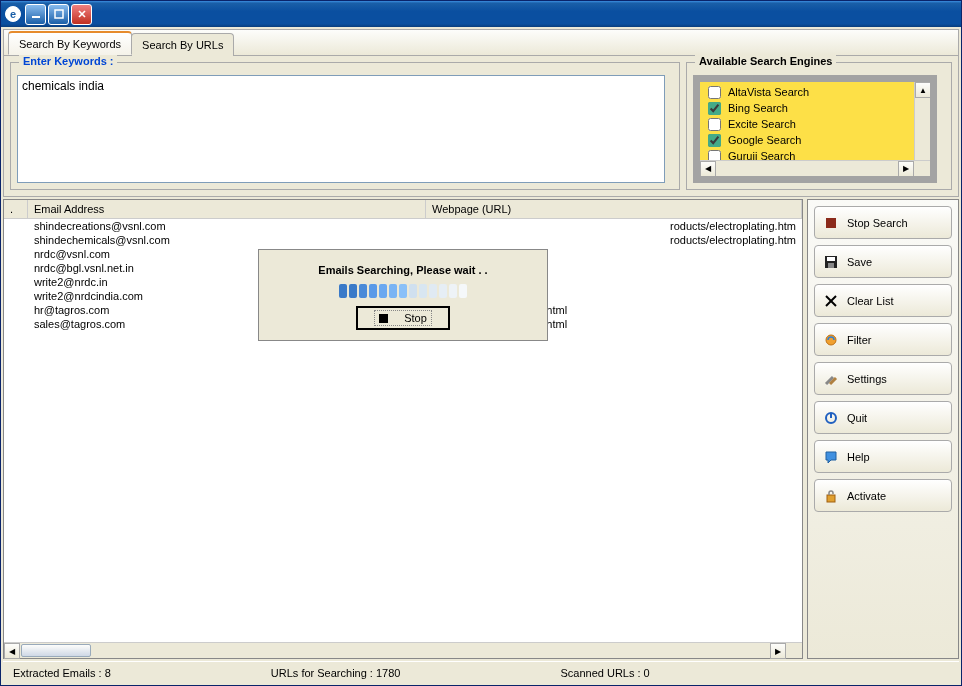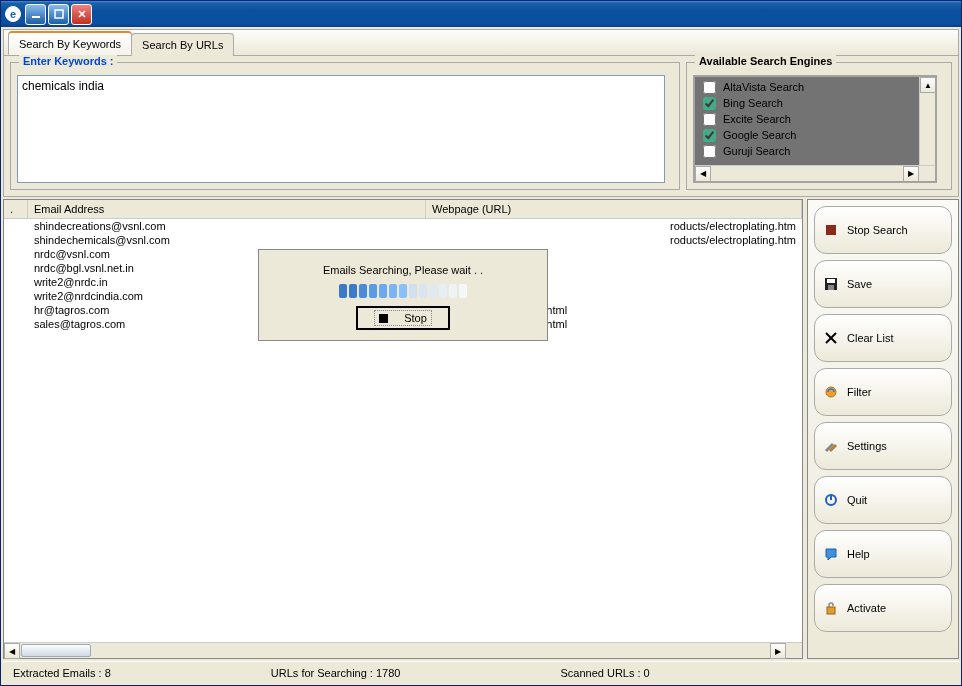--- a/index.html
+++ b/index.html
@@ -17,44 +17,44 @@
 .tab { padding: 0 10px; height: 23px; display: flex; align-items: center; border: 1px solid #aaa; border-bottom: none; background: #ece9d8; border-top-left-radius: 4px; border-top-right-radius: 4px; margin-right: -1px; position: relative; cursor: pointer; color: #000; }
 .tab.active { background: linear-gradient(to bottom, #fff, #f5f3ea); border-top: 2px solid #e68b2c; z-index: 2; margin-top: -2px; height: 24px; border-bottom: 1px solid #f5f3ea; margin-bottom: -1px; }
 .search-body { flex: 1; display: flex; padding: 6px; gap: 6px; }
 .keywords-group, .engines-group { border: 1px solid #aaa; position: relative; padding: 12px 14px 6px 6px; }
 .keywords-group { flex: 1; }
 .engines-group { width: 266px; display: flex; flex-direction: column; }
 .group-title { position: absolute; top: -8px; left: 8px; background: #ece9d8; padding: 0 4px; font-weight: bold; color: #0046d5; }
 .engines-group .group-title { color: #000; }
 .keywords-input-wrap { background: #fff; border: 1px solid #7f9db9; height: 108px; padding: 2px; }
 .keywords-input { border: none; outline: none; width: 100%; font-size: 12px; }
-.engines-list { flex: 1; background: #737373; border: 2px solid #a3a3a3; overflow: hidden; position: relative; }
+.engines-list { flex: 1; background: #fde047; border: 7px solid #a3a3a3; overflow: hidden; position: relative; }
 .engines-inner { padding: 2px 4px; }
 .engine-item { display: flex; align-items: center; gap: 4px; height: 16px; color: #000; }
 .engine-item input[type=checkbox] { width: 13px; height: 13px; accent-color: #4a8; }
 .engines-vsb { position: absolute; right: 0; top: 0; bottom: 16px; width: 16px; background: #ece9d8; border-left: 1px solid #ccc; }
 .engines-hsb { position: absolute; left: 0; right: 0; bottom: 0; height: 16px; background: #ece9d8; border-top: 1px solid #ccc; display: flex; justify-content: space-between; align-items: center; }
 .sb-btn { width: 16px; height: 16px; background: linear-gradient(to bottom, #fdfdfb, #ece9d8); border: 1px solid #aaa; display: flex; align-items: center; justify-content: center; font-size: 8px; cursor: pointer; }
 .extracted-label { font-weight: bold; padding: 2px 6px; color: #000; }
 .main-area { flex: 1; display: flex; gap: 4px; min-height: 0; }
 .results-panel { flex: 1; border: 1px solid #888; background: #fff; display: flex; flex-direction: column; position: relative; min-width: 0; }
 .results-header { display: flex; background: #ece9d8; border-bottom: 1px solid #ccc; flex-shrink: 0; }
 .col-head { padding: 3px 6px; border-right: 1px solid #ccc; color: #000; }
 .results-list { flex: 1; overflow: hidden; position: relative; }
 .row { display: flex; height: 14px; align-items: center; color: #000; }
 .cell { padding: 0 6px; overflow: hidden; text-overflow: clip; white-space: nowrap; }
 .hsb-outer { height: 16px; background: #ece9d8; border-top: 1px solid #ccc; display: flex; flex-shrink: 0; }
 .modal { position: absolute; left: 50%; top: 30px; transform: translateX(-50%); width: 290px; background: #ece9d8; border: 1px solid #888; padding: 14px 10px 10px 10px; display: flex; flex-direction: column; align-items: center; gap: 8px; z-index: 10; }
-.modal-text { font-weight: normal; color: #000; }
+.modal-text { font-weight: bold; color: #000; }
 .progress { display: flex; gap: 2px; }
 .progress-block { width: 8px; height: 14px; border-radius: 2px; }
 .modal-btn { border: 2px solid #000; background: #ece9d8; padding: 2px 16px; display: flex; align-items: center; gap: 6px; cursor: pointer; }
 .modal-btn-inner { border: 1px dotted #888; padding: 1px 4px; display: flex; align-items: center; gap: 16px; }
 .side-panel { width: 152px; border: 1px solid #888; background: linear-gradient(to bottom, #fafaf7, #ece9d8); padding: 6px; display: flex; flex-direction: column; gap: 6px; }
-.side-btn { height: 48px; border: 1px solid #aaa; border-radius: 12px; background: linear-gradient(to bottom, #fff, #ece9d8); display: flex; align-items: center; padding: 0 8px; gap: 8px; cursor: pointer; color: #000; }
+.side-btn { height: 33px; border: 1px solid #aaa; border-radius: 4px; background: linear-gradient(to bottom, #fff, #ece9d8); display: flex; align-items: center; padding: 0 8px; gap: 8px; cursor: pointer; color: #000; }
 .side-icon { width: 16px; height: 16px; display: flex; align-items: center; justify-content: center; flex-shrink: 0; }
 .statusbar { height: 22px; border-top: 1px solid #fff; display: flex; align-items: center; padding: 0 10px; gap: 160px; color: #000; }
 </style>
 </head>
 <body>
 
 <div class="window">
   <div class="titlebar">
     <div class="titlebar-favicon">e</div>
     <div class="titlebar-buttons">

